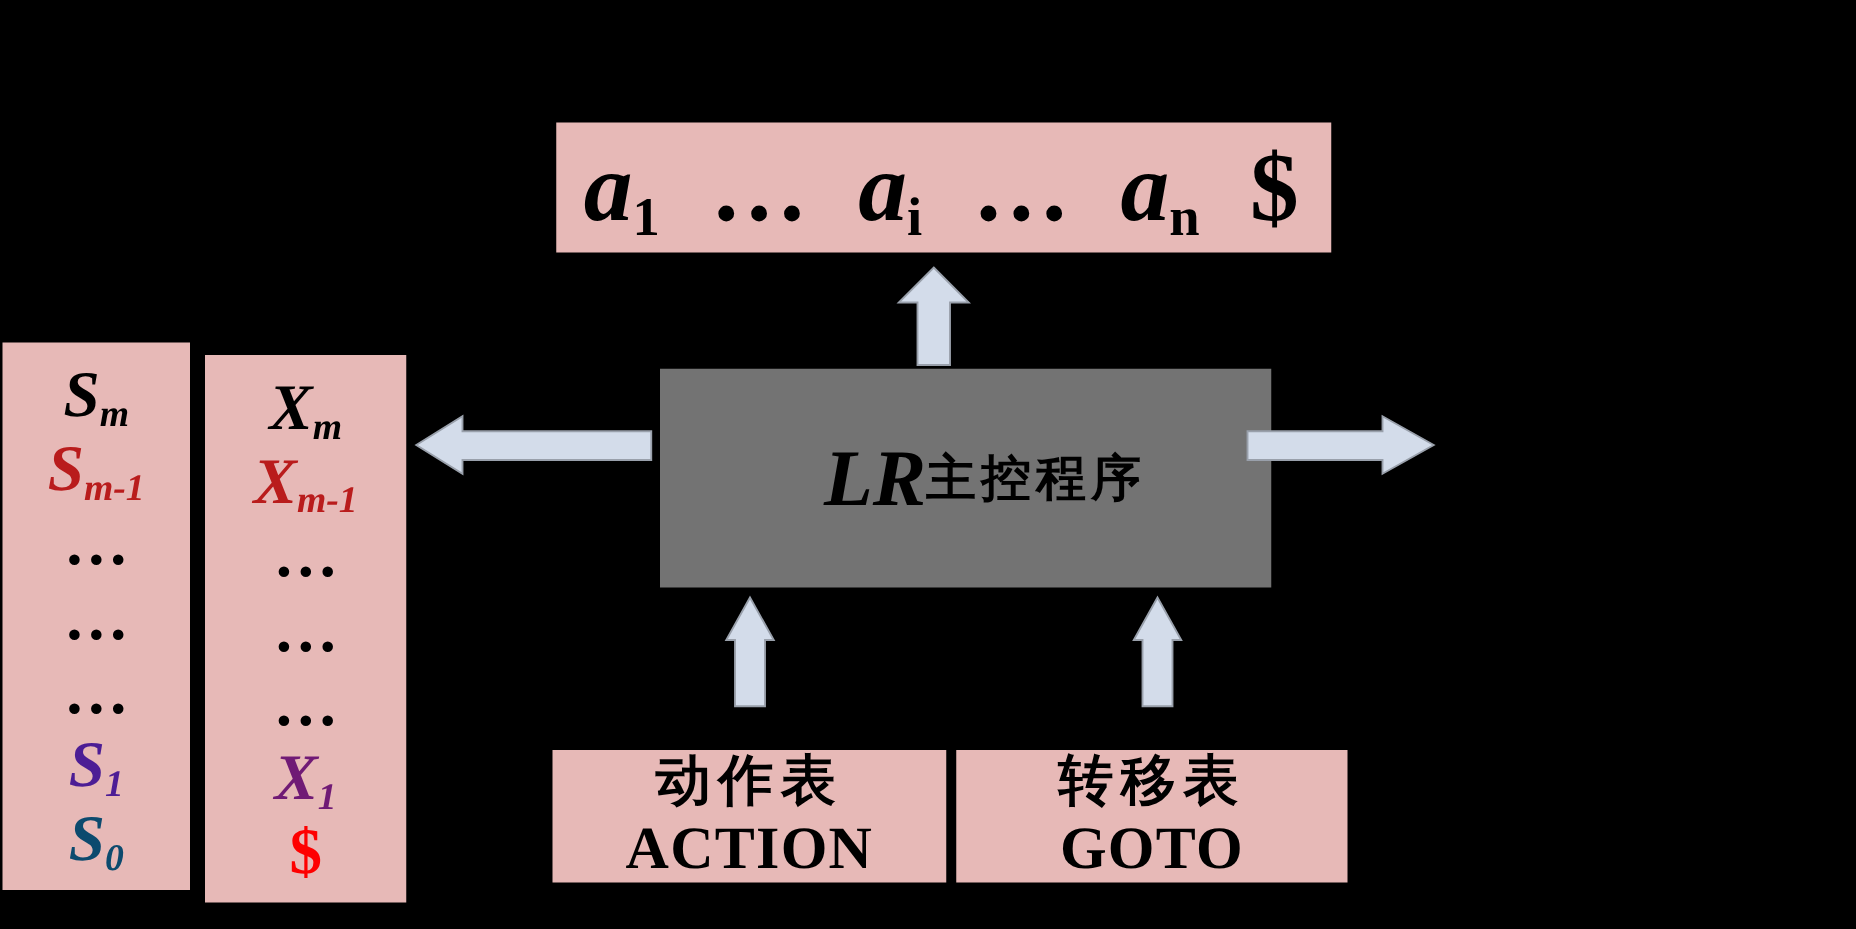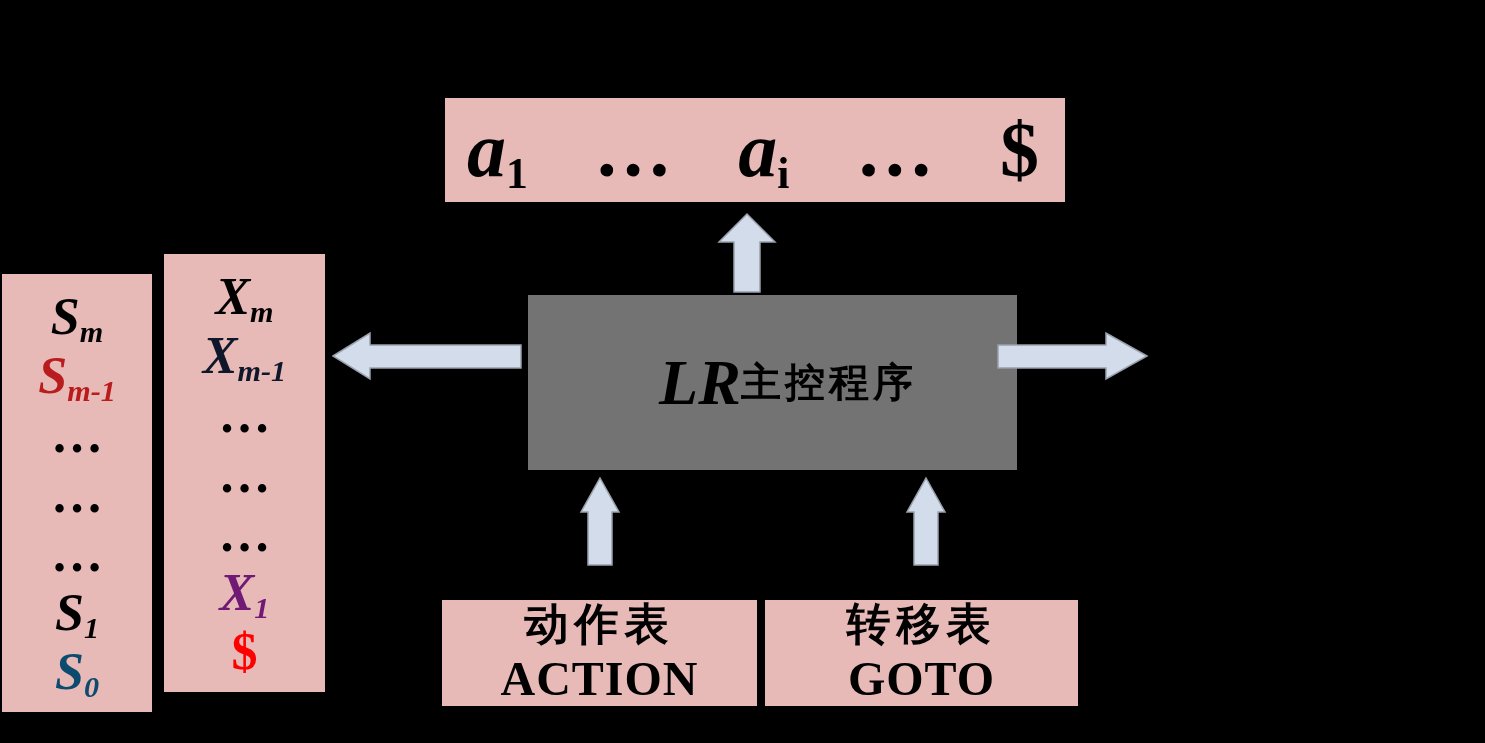--- a/index.html
+++ b/index.html
@@ -56,21 +56,21 @@
     flex-direction: column;
     justify-content: space-between;
     align-items: center;
     padding: 16px 0 12px 0;
     box-sizing: border-box;
     font-size: 52px;
     font-weight: bold;
     line-height: 1.05;
   }
   #stack-states  { left: 2px;   top: 274px; width: 150px; height: 438px; }
-  #stack-symbols { left: 164px; top: 254px; width: 161px; height: 438px; }
+  #stack-symbols { left: 164px; top: 284px; width: 161px; height: 438px; }
   .srow { white-space: nowrap; }
   .srow .sub {
     font-size: 0.58em;
     font-weight: bold;
     vertical-align: -0.26em;
     line-height: 0;
   }
   
   .table-box {
     flex-direction: column;
@@ -95,41 +95,42 @@
 </head>
 <body>
 
 <div id="canvas">
 
   <div id="input-buffer" class="box" style="background-color: rgb(231, 185, 183);">
     <span class="token"><span class="base" style="font-style: italic;">a</span><sub class="sub">1</sub></span>
     <span class="token"><span class="base" style="font-style: normal;">…</span><sub class="sub"></sub></span>
     <span class="token"><span class="base" style="font-style: italic;">a</span><sub class="sub">i</sub></span>
     <span class="token"><span class="base" style="font-style: normal;">…</span><sub class="sub"></sub></span>
+    <span class="token"><span class="base" style="font-style: italic;">a</span><sub class="sub">n</sub></span>
     <span class="token"><span class="base" style="font-style: normal;">$</span><sub class="sub"></sub></span>
   </div>
 
   <div id="lr-box" class="box" style="background-color: #737373; padding-left: 31px;">
     <span class="latin">LR</span>
       <span class="cjk">主控程序</span>
   </div>
 
   <div id="stack-states" class="stack-col" style="background-color: rgb(231, 185, 183);">
     <div class="srow" style="color: rgb(0, 0, 0); font-style: italic;"><span>S</span><sub class="sub">m</sub></div>
     <div class="srow" style="color: #b91c1c; font-style: italic;"><span>S</span><sub class="sub">m-1</sub></div>
     <div class="srow" style="color: rgb(0, 0, 0); font-style: normal;"><span>…</span><sub class="sub"></sub></div>
     <div class="srow" style="color: rgb(0, 0, 0); font-style: normal;"><span>…</span><sub class="sub"></sub></div>
     <div class="srow" style="color: rgb(0, 0, 0); font-style: normal;"><span>…</span><sub class="sub"></sub></div>
-    <div class="srow" style="color: #000000; font-style: italic;"><span>S</span><sub class="sub">1</sub></div>
+    <div class="srow" style="color: #4c1d95; font-style: italic;"><span>S</span><sub class="sub">1</sub></div>
     <div class="srow" style="color: #0c4a6e; font-style: italic;"><span>S</span><sub class="sub">0</sub></div>
   </div>
 
   <div id="stack-symbols" class="stack-col" style="background-color: rgb(231, 185, 183);">
     <div class="srow" style="color: rgb(0, 0, 0); font-style: italic;"><span>X</span><sub class="sub">m</sub></div>
-    <div class="srow" style="color: #0f172a; font-style: italic;"><span>X</span><sub class="sub">m-1</sub></div>
+    <div class="srow" style="color: #b91c1c; font-style: italic;"><span>X</span><sub class="sub">m-1</sub></div>
     <div class="srow" style="color: rgb(0, 0, 0); font-style: normal;"><span>…</span><sub class="sub"></sub></div>
     <div class="srow" style="color: rgb(0, 0, 0); font-style: normal;"><span>…</span><sub class="sub"></sub></div>
     <div class="srow" style="color: rgb(0, 0, 0); font-style: normal;"><span>…</span><sub class="sub"></sub></div>
     <div class="srow" style="color: #701a75; font-style: italic;"><span>X</span><sub class="sub">1</sub></div>
     <div class="srow" style="color: rgb(254, 0, 0); font-style: normal;"><span>$</span><sub class="sub"></sub></div>
   </div>
 
   <div id="action-table" class="box table-box" style="background-color: rgb(231, 185, 183);">
     <div class="table-cjk">动作表</div>
     <div class="table-en">ACTION</div>

